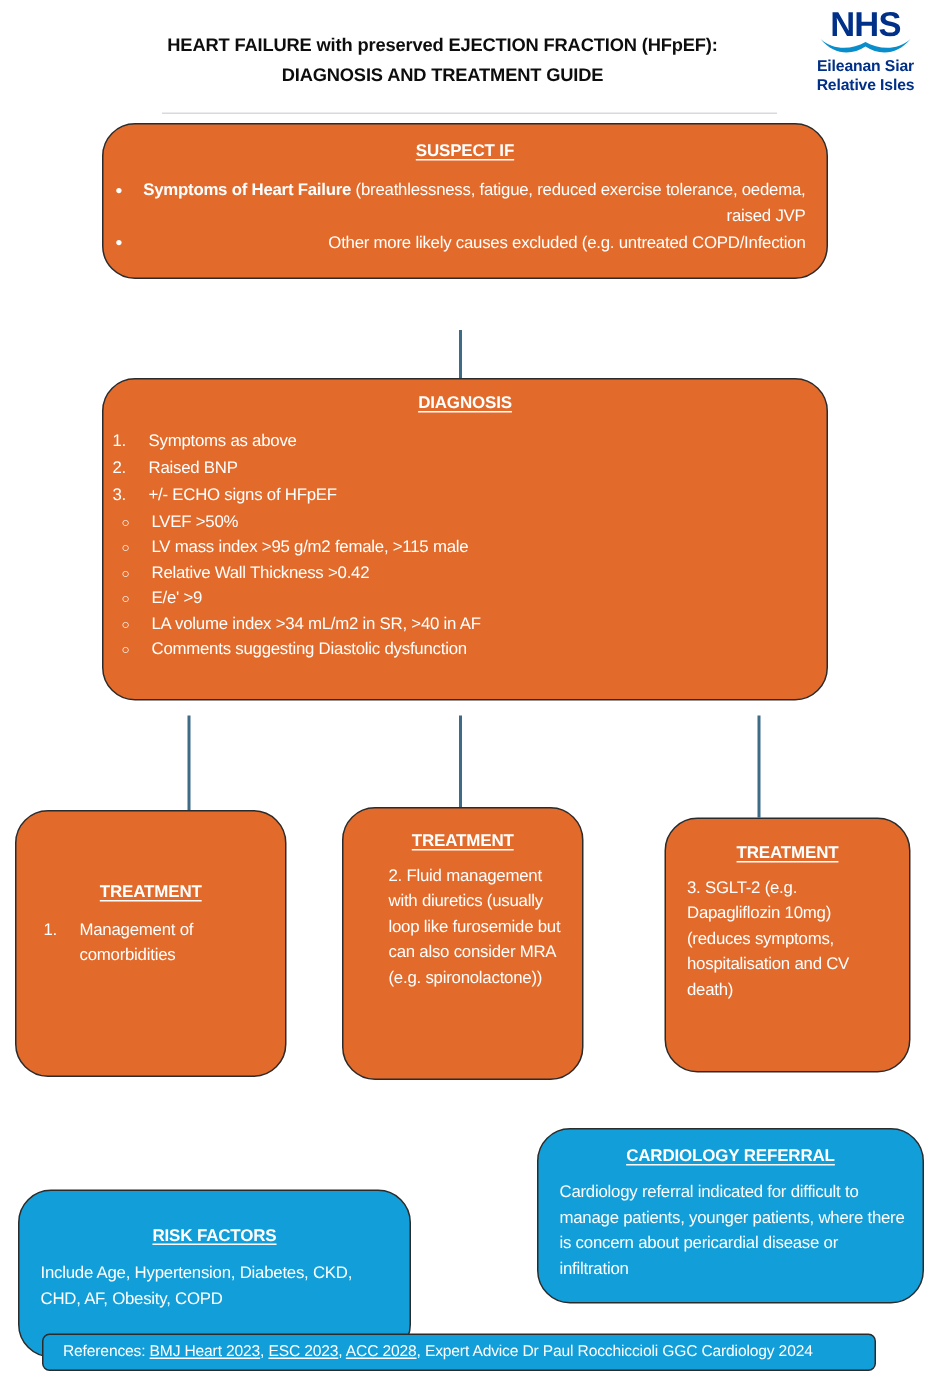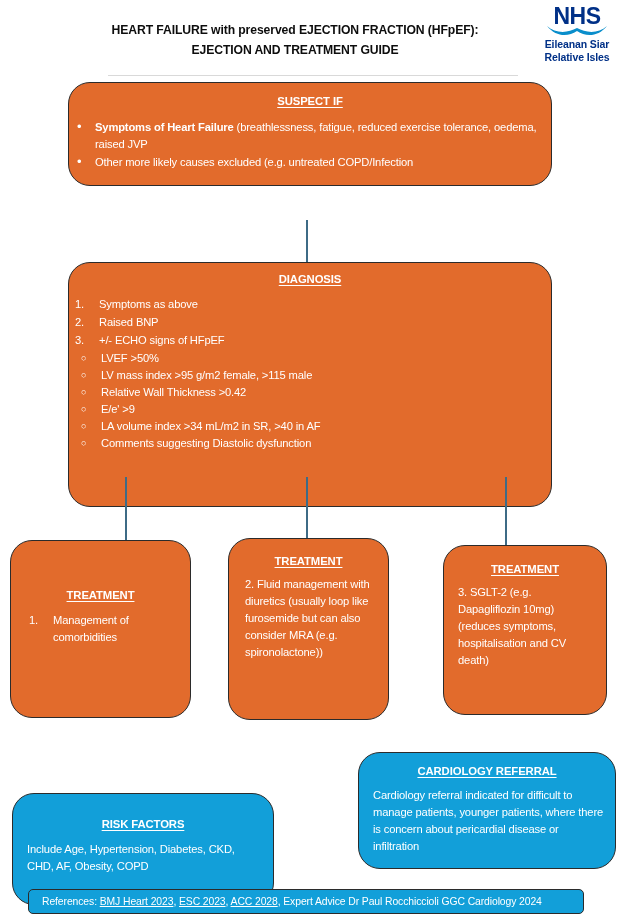--- a/index.html
+++ b/index.html
@@ -103,20 +103,21 @@
   
   ul.disc, ol.num, ul.circ {
     margin: 0;
     padding: 0;
     list-style: none;
   }
   ul.disc > li {
     position: relative;
     padding-left: 26px;
     margin-bottom: 1px;
+    text-align: right;
   }
   ul.disc > li::before {
     content: "\2022";
     position: absolute;
     left: 8px;
     top: -1px;
     font-size: 13px;
   }
   ol.num > li {
     position: relative;
@@ -149,33 +150,33 @@
     position: absolute;
     width: 1.6px;
     background: #3E6B86;
   }
 
   
   #suspect-node { left: 68px;  top: 82px;  width: 484px; height: 104px; }
   #suspect-node .node-title { margin-top: 12px; }
   #suspect-node .node-body  { margin-top: 12px; padding-right: 14px; }
 
-  #diagnosis-node { left: 68px; top: 262px; width: 484px; height: 245px; }
+  #diagnosis-node { left: 68px; top: 252px; width: 484px; height: 215px; }
   #diagnosis-node .node-title { margin-top: 10px; }
   #diagnosis-node .node-body  { margin-top: 11px; padding-right: 12px; }
 
   #treat1-node { left: 10px;  top: 540px; width: 181px; height: 178px; }
   #treat1-node .node-title { margin-top: 48px; }
   #treat1-node .node-body  { margin-top: 11px; padding: 0 10px 0 8px; }
   #treat1-node .node-body ol.num > li { padding-left: 34px; }
   #treat1-node .node-body ol.num > li .marker { left: 10px; }
 
   #treat2-node { left: 228px; top: 538px; width: 161px; height: 182px; }
   #treat2-node .node-title { margin-top: 16px; }
-  #treat2-node .node-body  { margin-top: 9px; padding: 0 10px 0 16px; }
+  #treat2-node .node-body  { margin-top: 9px; padding: 0 10px 0 30px; }
 
   #treat3-node { left: 443px; top: 545px; width: 164px; height: 170px; }
   #treat3-node .node-title { margin-top: 17px; }
   #treat3-node .node-body  { margin-top: 9px; padding: 0 10px 0 14px; }
 
   #risk-node { left: 12px; top: 793px; width: 262px; height: 112px; }
   #risk-node .node-title { margin-top: 24px; }
   #risk-node .node-body  { margin-top: 11px; padding: 0 12px 0 14px; }
 
   #cardio-node { left: 358px; top: 752px; width: 258px; height: 117px; }
@@ -205,21 +206,21 @@
     text-decoration: underline;
   }
 </style>
 </head>
 <body>
 
 <div id="page">
 
   <div class="title-block">
     <div class="title-line">HEART FAILURE with preserved EJECTION FRACTION (HFpEF):</div>
-    <div class="title-line">EJECTION AND TREATMENT GUIDE</div>
+    <div class="title-line">DIAGNOSIS AND TREATMENT GUIDE</div>
   </div>
 
   <div class="nhs-logo">
     <div class="nhs-word">NHS</div>
     <svg class="nhs-swoosh" width="62" height="12" viewBox="0 0 62 12">
       <path d="M1 1 C 10 12, 22 12, 31 6 C 40 12, 52 12, 61 1 C 52 9, 40 8, 31 3 C 22 8, 10 9, 1 1 Z" fill="#0a8ecb"></path>
     </svg>
     <div class="nhs-sub">Eileanan Siar</div>
     <div class="nhs-sub">Relative Isles</div>
   </div>

